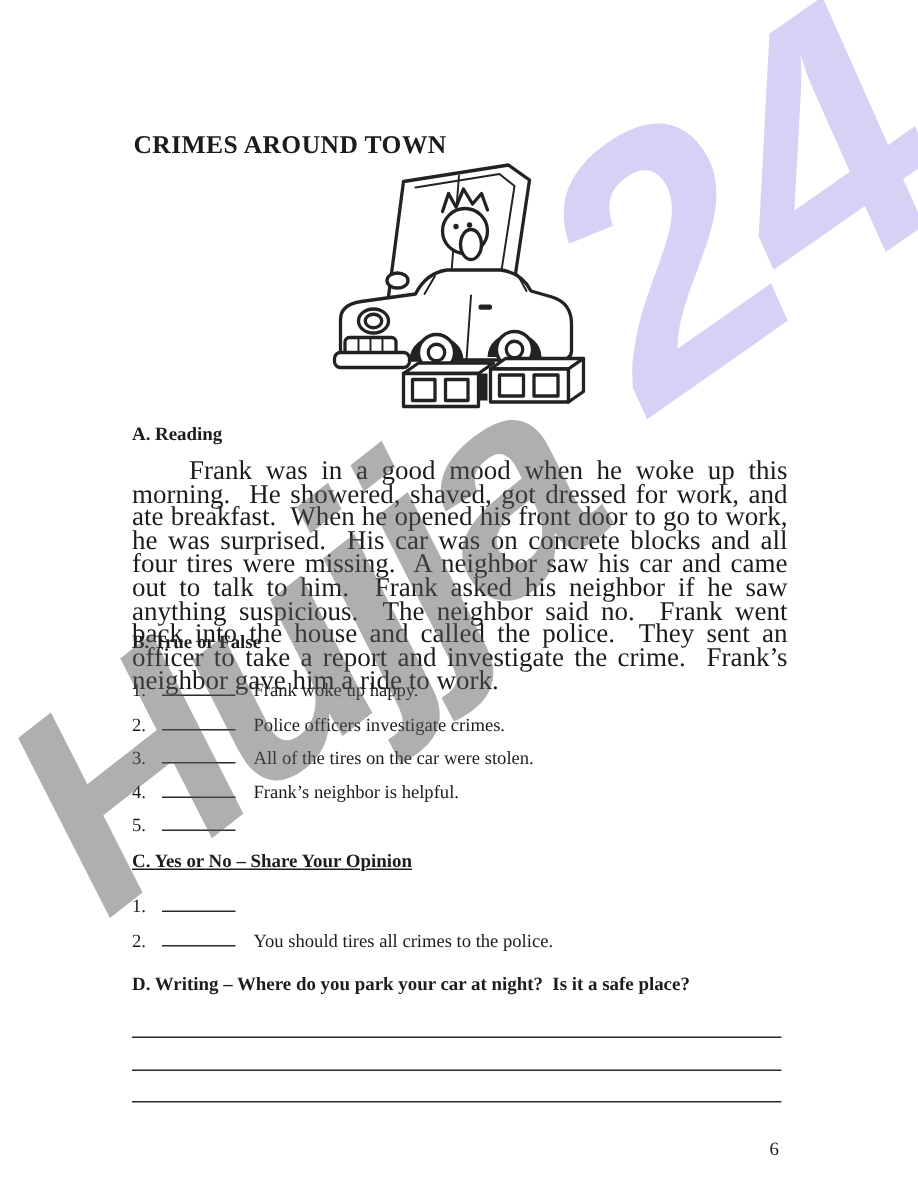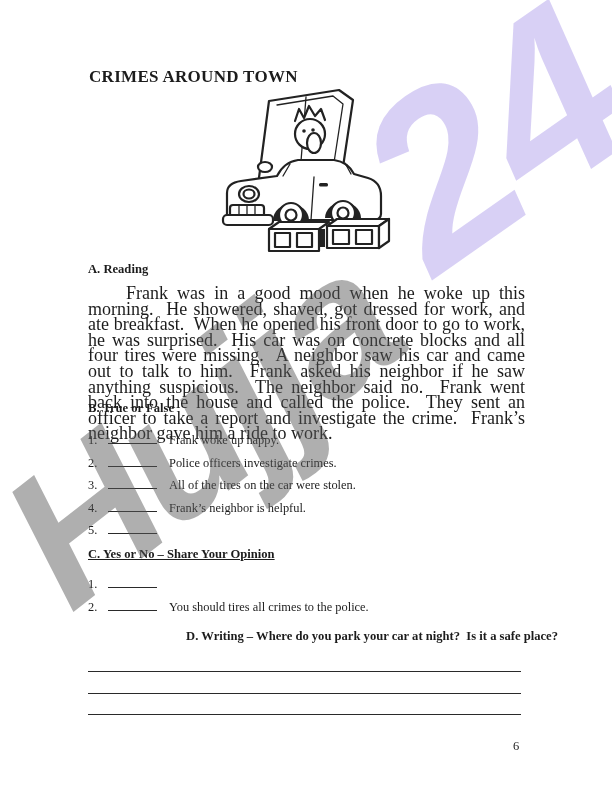--- a/index.html
+++ b/index.html
@@ -27,35 +27,35 @@
   }
   .wm-24{
     left:388px;top:92px;
     font-size:238px;line-height:238px;
     letter-spacing:-6px;
     color:rgba(148,126,228,0.36);
     transform:rotate(-35deg);
     transform-origin:0 50%;
   }
   
-  .content{position:absolute;inset:0;z-index:2;}
+  .content{position:absolute;inset:0;z-index:2;margin-top:20px;}
   .doc-title{
     position:absolute;left:89px;top:67px;
     font-size:17px;font-weight:bold;letter-spacing:0.3px;
     white-space:pre-wrap;
   }
   .illustration{position:absolute;left:213px;top:87px;}
   .heading{
     position:absolute;left:88px;
     font-size:12.6px;font-weight:bold;white-space:pre-wrap;
   }
   .h-reading{top:262px;}
   .h-tf{top:401px;}
   .h-yesno{top:547px;text-decoration:underline;}
-  .h-writing{top:629px;width:470px;text-align:right;}
+  .h-writing{top:629px;width:470px;}
   .passage{
     position:absolute;left:88px;top:286px;width:437px;
     font-size:18px;line-height:15.6px;
     text-align:justify;text-indent:38px;
     white-space:pre-wrap;
   }
   .qlist{position:absolute;left:88px;font-size:12.4px;}
   .qlist-tf{top:430px;}
   .qlist-yn{top:574px;}
   .qrow{display:flex;align-items:baseline;height:22.6px;}

